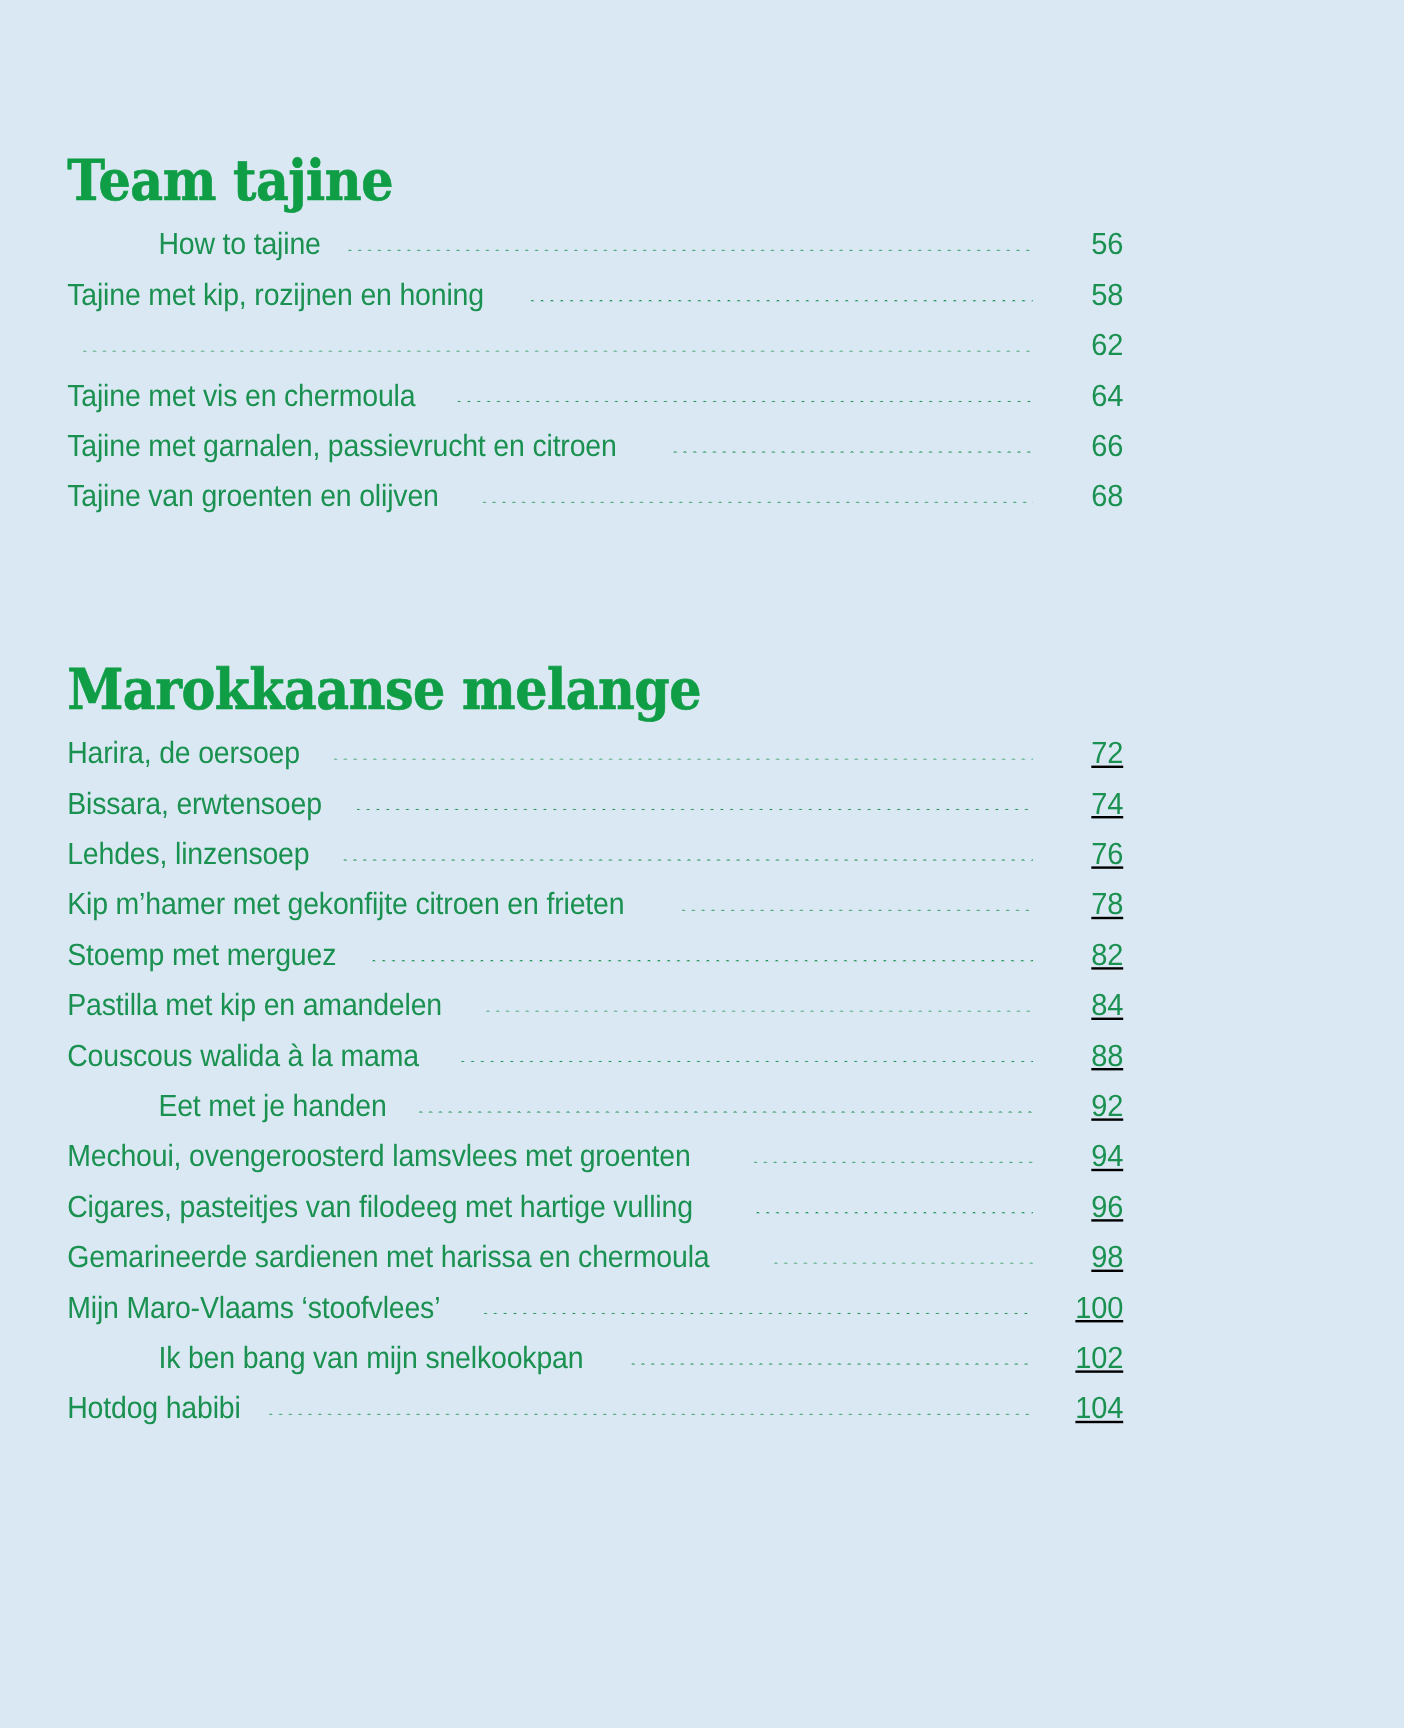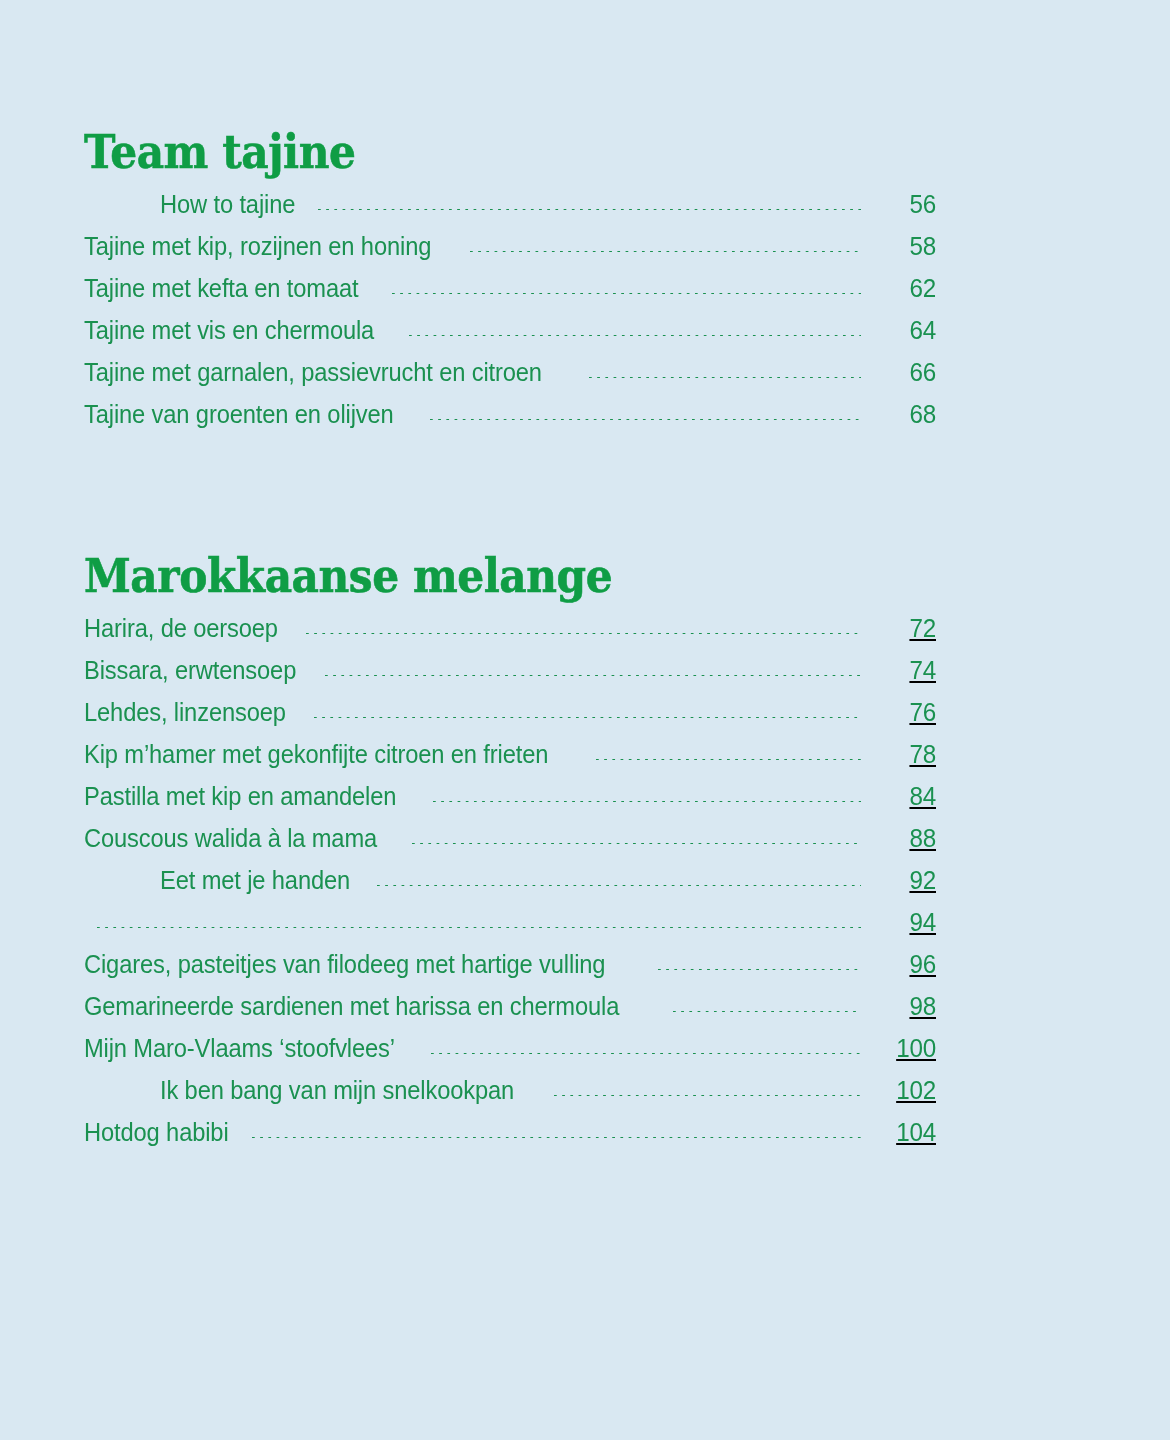--- a/index.html
+++ b/index.html
@@ -11,21 +11,21 @@
     height: 1440px;
     background: #d9e8f2;
     font-family: "Liberation Sans", sans-serif;
     overflow: hidden;
   }
   .page {
     position: relative;
     width: 1088px;
     height: 1440px;
     box-sizing: border-box;
-    padding: 0 152px 0 84px;
+    padding: 0 152px 0 56px;
   }
   .section { position: relative; }
   .section-heading {
     font-family: "DejaVu Serif", "Liberation Serif", serif;
     font-weight: 700;
     color: #0f9d45;
     letter-spacing: -0.5px;
     white-space: nowrap;
     line-height: 1;
     margin: 0;
@@ -114,21 +114,20 @@
           <span class="title-wrap"><span class="title">How to tajine</span></span>
           <span class="leader"></span>
           <span class="pageno">56</span>
         </li>
         <li class="toc-row">
           <span class="title-wrap"><span class="title">Tajine met kip, rozijnen en honing</span></span>
           <span class="leader"></span>
           <span class="pageno">58</span>
         </li>
         <li class="toc-row">
-          <span class="title-wrap"><span class="title">Tajine met kefta en tomaat</span></span>
           <span class="leader"></span>
           <span class="pageno">62</span>
         </li>
         <li class="toc-row">
           <span class="title-wrap"><span class="title">Tajine met vis en chermoula</span></span>
           <span class="leader"></span>
           <span class="pageno">64</span>
         </li>
         <li class="toc-row">
           <span class="title-wrap"><span class="title">Tajine met garnalen, passievrucht en citroen</span></span>
@@ -159,35 +158,41 @@
           <span class="title-wrap"><span class="title">Lehdes, linzensoep</span></span>
           <span class="leader"></span>
           <span class="pageno">76</span>
         </li>
         <li class="toc-row">
           <span class="title-wrap"><span class="title">Kip m’hamer met gekonfijte citroen en frieten</span></span>
           <span class="leader"></span>
           <span class="pageno">78</span>
         </li>
         <li class="toc-row">
+          <span class="title-wrap"><span class="title">Stoemp met merguez</span></span>
+          <span class="leader"></span>
+          <span class="pageno">82</span>
+        </li>
+        <li class="toc-row">
           <span class="title-wrap"><span class="title">Pastilla met kip en amandelen</span></span>
           <span class="leader"></span>
           <span class="pageno">84</span>
         </li>
         <li class="toc-row">
           <span class="title-wrap"><span class="title">Couscous walida à la mama</span></span>
           <span class="leader"></span>
           <span class="pageno">88</span>
         </li>
         <li class="toc-row indent">
           <span class="title-wrap"><span class="title">Eet met je handen</span></span>
           <span class="leader"></span>
           <span class="pageno">92</span>
         </li>
         <li class="toc-row">
+          <span class="title-wrap"><span class="title">Mechoui, ovengeroosterd lamsvlees met groenten</span></span>
           <span class="leader"></span>
           <span class="pageno">94</span>
         </li>
         <li class="toc-row">
           <span class="title-wrap"><span class="title">Cigares, pasteitjes van filodeeg met hartige vulling</span></span>
           <span class="leader"></span>
           <span class="pageno">96</span>
         </li>
         <li class="toc-row">
           <span class="title-wrap"><span class="title">Gemarineerde sardienen met harissa en chermoula</span></span>

